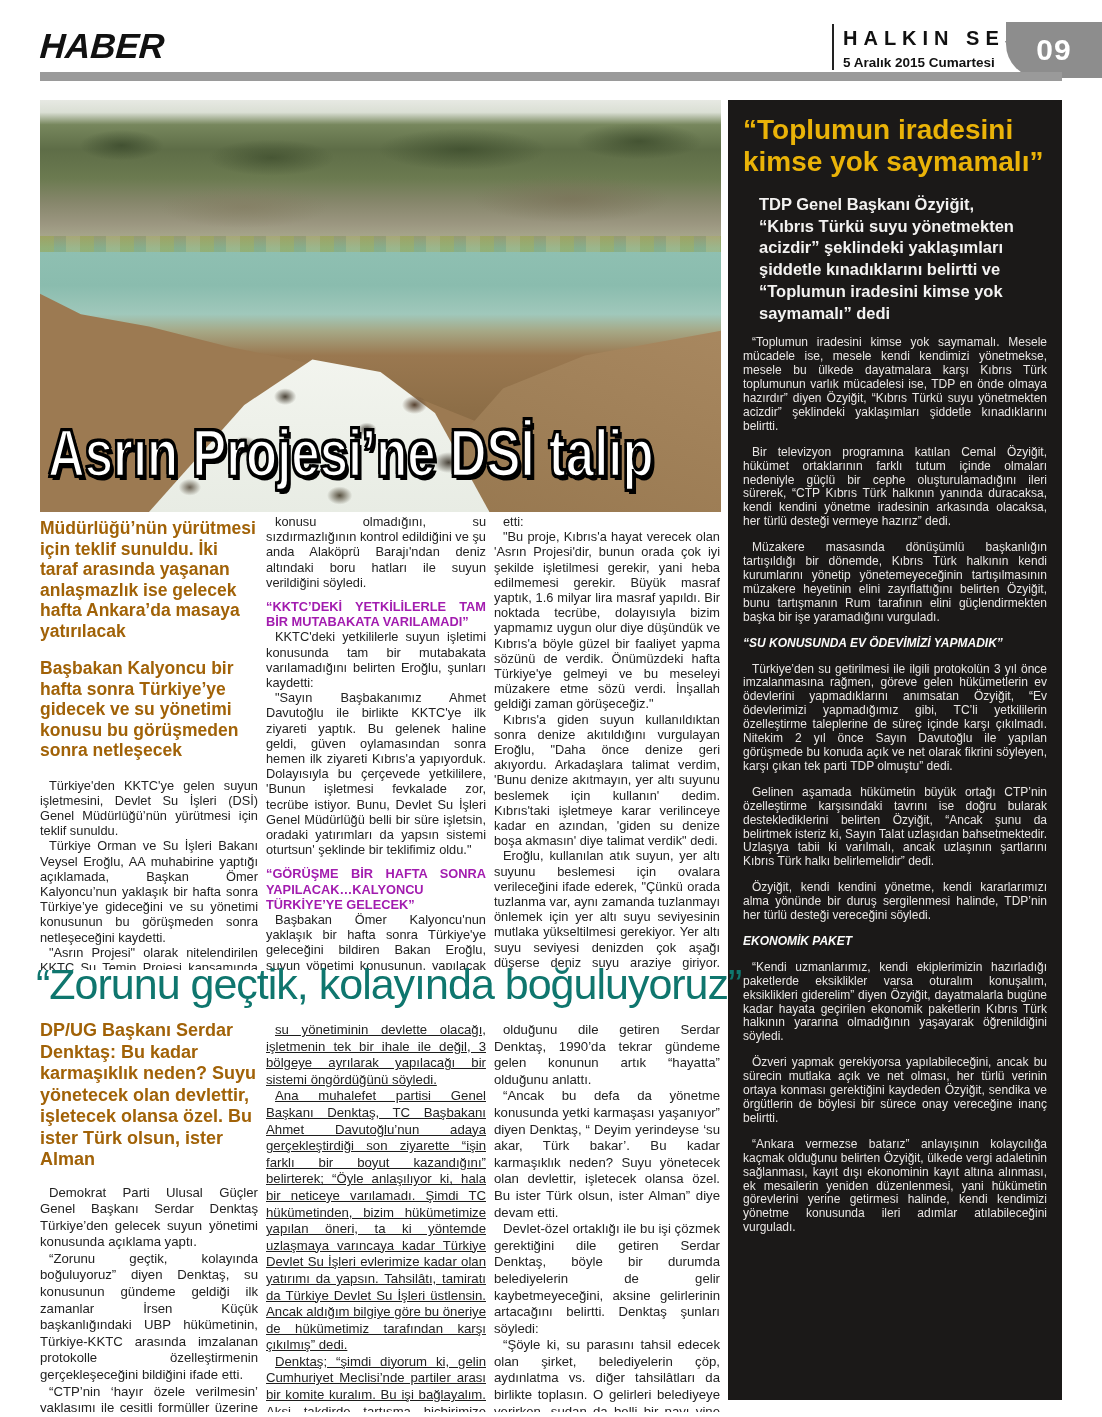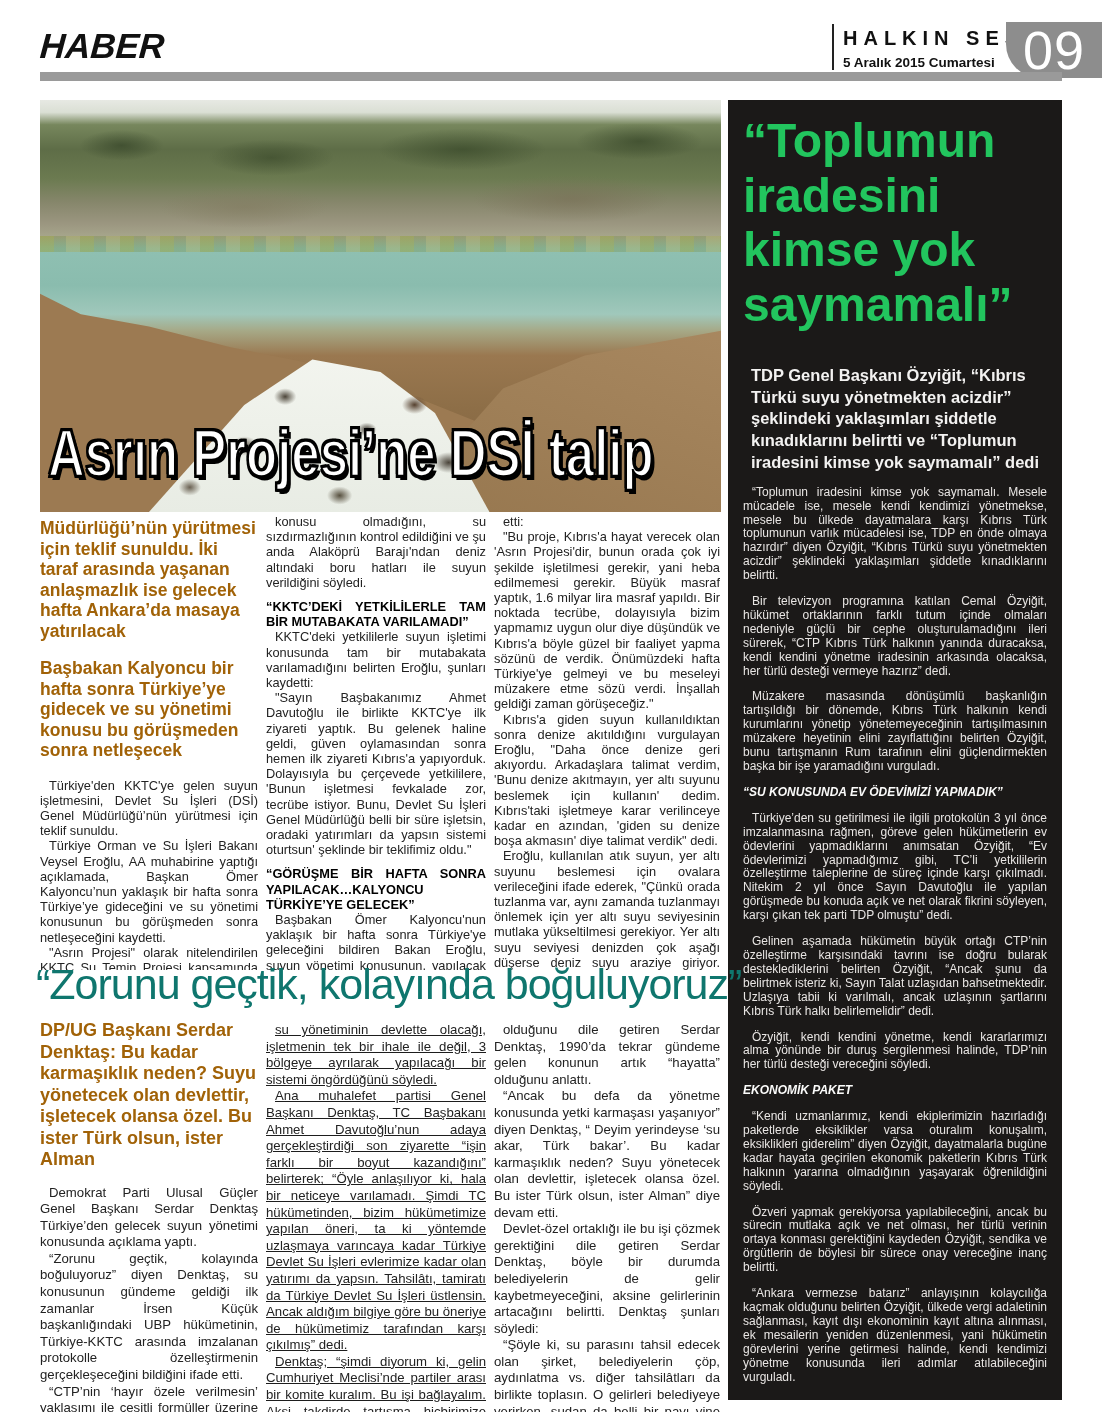--- a/index.html
+++ b/index.html
@@ -10,21 +10,21 @@
   
   .section-title{position:absolute;left:40px;top:26px;font-size:35px;font-weight:bold;
       font-style:italic;letter-spacing:0px;color:#111;transform:skewX(-4deg);}
   .header-rule{position:absolute;left:40px;top:72px;width:1022px;height:9px;background:#9a9a9a;}
   .masthead{position:absolute;left:843px;top:27px;width:160px;}
   .masthead-title{font-size:20px;font-weight:bold;letter-spacing:6px;color:#111;white-space:nowrap;}
   .masthead-date{font-size:13.5px;font-weight:bold;color:#111;margin-top:5px;white-space:nowrap;}
   .masthead-rule{position:absolute;left:832px;top:24px;width:2px;height:46px;background:#222;}
   .page-badge{position:absolute;left:1006px;top:22px;width:96px;height:56px;background:#8d8d8d;
       border-bottom-left-radius:34px;display:flex;align-items:center;justify-content:center;}
-  .page-badge span{color:#fff;font-size:54px;font-weight:normal;letter-spacing:1px;line-height:1;}
+  .page-badge span{color:#fff;font-size:30px;font-weight:bold;letter-spacing:1px;line-height:1;}
 
   
   .photo{position:absolute;left:40px;top:100px;width:681px;height:412px;overflow:hidden;
     background:linear-gradient(180deg,
       #e7e9e3 0%,#dadfd4 3%,#77875d 6%,#5e6d47 12%,#6b7a50 19%,#87876c 25%,
       #9b9680 30%,#a6a58b 33%,#8fc0b2 36%,#8abcae 45%,#a0c8bb 52%,#a6a987 56%,
       #9a7850 62%,#8d6e47 75%,#7c5f3f 100%);}
   .ph-hills{position:absolute;inset:0;background:
       radial-gradient(60px 22px at 12% 11%,rgba(40,55,30,.55),transparent 70%),
       radial-gradient(90px 26px at 34% 14%,rgba(45,60,32,.5),transparent 70%),
@@ -52,33 +52,33 @@
   .photo-headline{position:absolute;left:8px;bottom:26px;white-space:nowrap;
       font-size:67px;font-weight:bold;color:#ffffff;letter-spacing:0px;line-height:1;
       -webkit-text-stroke:2.5px #000;
       text-shadow:4px 4px 0 #000,-2px 2px 0 #000,2px -2px 0 #000,-2px -2px 0 #000;
       transform:scaleX(0.76);transform-origin:left bottom;}
 
   
   .col{position:absolute;overflow:hidden;text-align:justify;}
   .col p{margin:0;}
   .body-p{font-size:12.8px;line-height:15.2px;color:#222;text-indent:9px;}
-  .subhead{font-size:12.8px;line-height:15.2px;font-weight:bold;color:#000000;margin-top:9px !important;}
+  .subhead{font-size:12.8px;line-height:15.2px;font-weight:bold;color:#a21caf;margin-top:9px !important;}
   .intro-p{font-size:17.5px;line-height:20.5px;font-weight:bold;color:#a16207;
       text-align:left;margin-bottom:17px !important;}
 
   .mid-col1{left:40px;top:518px;width:218px;height:452px;}
   .mid-col2{left:266px;top:514px;width:220px;height:456px;}
   .mid-col3{left:494px;top:514px;width:226px;height:456px;}
 
   
   .panel{position:absolute;left:728px;top:100px;width:334px;height:1300px;background:#1b1918;
       box-sizing:border-box;padding:14px 15px;overflow:hidden;}
-  .panel-headline{font-size:48px;line-height:1.14;font-weight:bold;color:#22c55e;margin:0 0 32px;}
-  .panel-lead{font-size:16.5px;line-height:1.32;font-weight:bold;color:#f3f2f1;margin:0 8px 12px;text-align:left;}
+  .panel-headline{font-size:28px;line-height:1.14;font-weight:bold;color:#eab308;margin:0 0 16px;}
+  .panel-lead{font-size:16.5px;line-height:1.32;font-weight:bold;color:#f3f2f1;margin:0 16px 12px;text-align:left;}
   .panel .col-flow{text-align:justify;}
   .panel .body-p{color:#e9e6e4;font-size:12px;line-height:13.9px;}
   .panel .subhead{color:#fbfbfa;font-size:12px;line-height:13.9px;margin-top:12px !important;font-style:italic;}
 
   
   .bottom-headline{position:absolute;left:36px;top:960px;width:695px;
       font-size:43px;font-weight:normal;letter-spacing:-1px;color:#0f766e;white-space:nowrap;}
   .bot-col1{left:40px;top:1020px;width:218px;height:392px;}
   .bot-col2{left:266px;top:1022px;width:220px;height:390px;text-decoration:underline;}
   .bot-col3{left:494px;top:1022px;width:226px;height:390px;}

